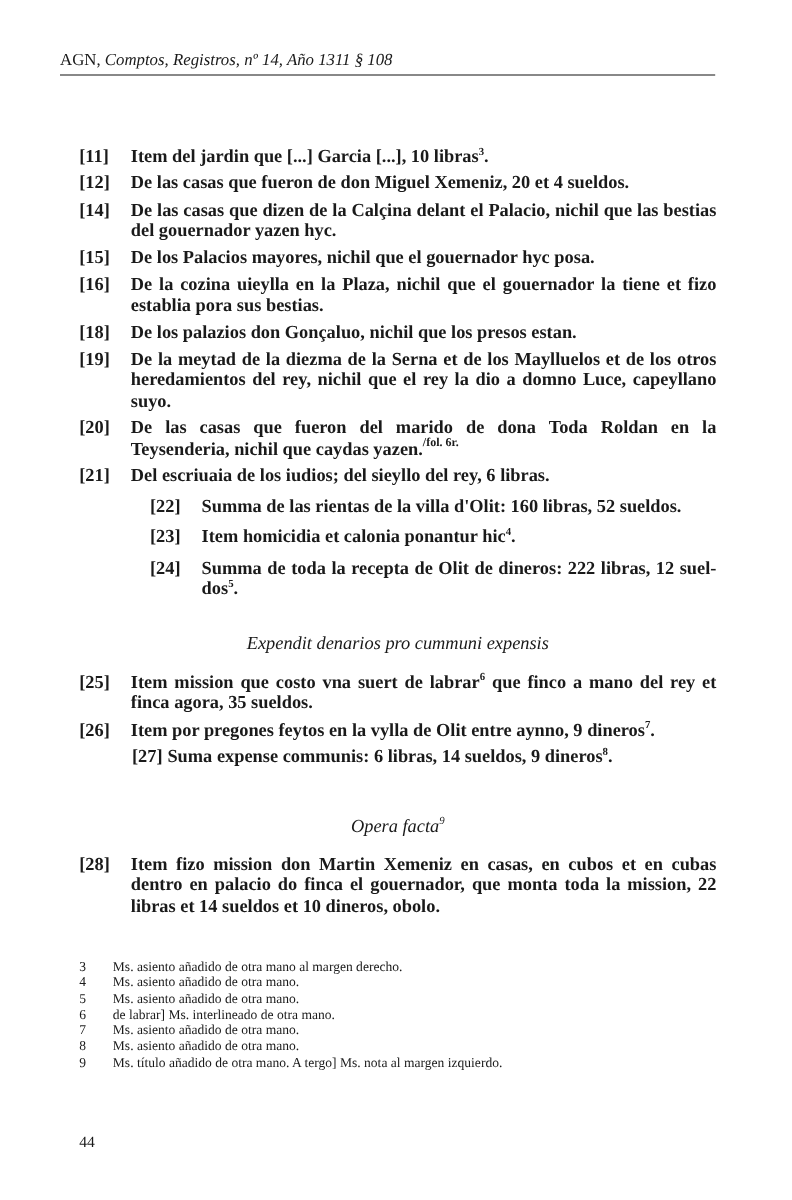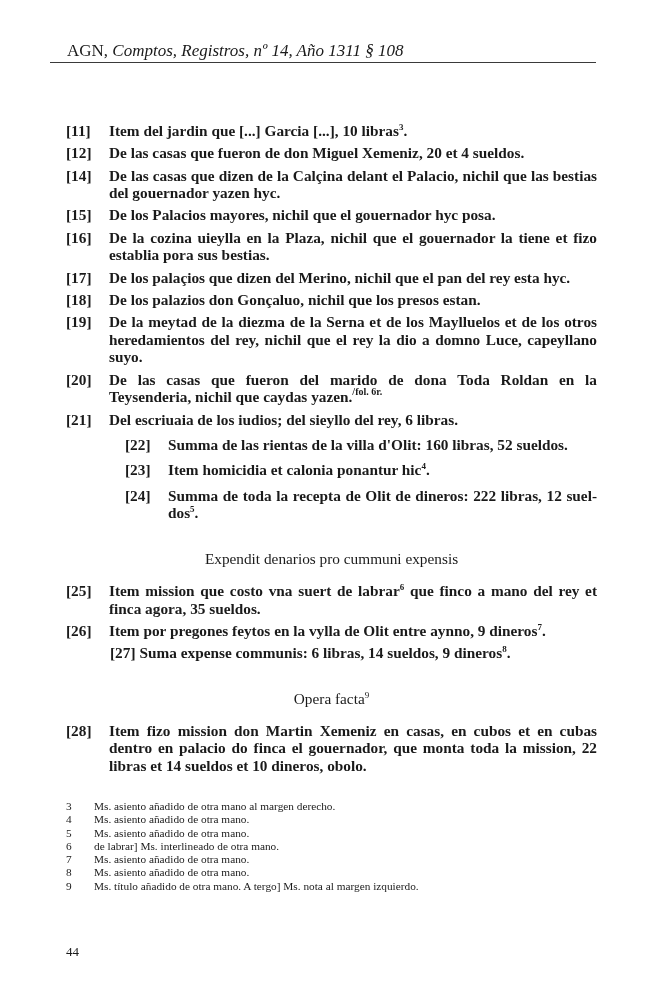--- a/index.html
+++ b/index.html
@@ -1,36 +1,36 @@
 <!DOCTYPE html>
 <html><head>
 <meta charset="utf-8">
 <style>
   html, body { margin: 0; padding: 0; background: #ffffff; }
   body { width: 660px; height: 1000px; position: relative; overflow: hidden;
          font-family: "Liberation Serif", "DejaVu Serif", serif; color: #1a1a1a; }
   .running-head { position: absolute; left: 50px; top: 42px; width: 546px;
-         font-size: 17px; font-style: italic; line-height: 18px; margin-left: 17px; }
+         font-size: 14px; font-style: italic; line-height: 18px; }
   .running-head .roman { font-style: normal; }
   .head-rule { position: absolute; left: 50px; top: 62px; width: 546px; height: 1px; background: #3a3a3a; }
 
   .body { position: absolute; left: 66px; top: 122px; width: 531px; font-size: 15.3px; line-height: 17.6px; }
   .entry { display: flex; margin-bottom: 4.7px; font-weight: bold; }
   .entry .num { flex: 0 0 43px; }
   .entry .txt { flex: 1; text-align: justify; }
   .entry.indent { margin-left: 59px; margin-bottom: 7.8px; }
   .entry.indent .num { flex: 0 0 43px; }
   .entry.inline-indent { margin-left: 44px; }
   .entry.inline-indent .num { flex: 0 0 auto; margin-right: 4px; }
   sup { font-size: 9px; vertical-align: 6px; line-height: 0; }
   .folio { font-size: 10px; vertical-align: 7px; line-height: 0; }
 
-  .section-title { text-align: center; font-size: 15.3px; line-height: 18px; }
+  .section-title { text-align: center; font-style: italic; font-size: 15.3px; line-height: 18px; }
   .sec1 { margin-top: 28px; margin-bottom: 14px; }
-  .sec2 { margin-top: 28px; margin-bottom: 14px; }
+  .sec2 { margin-top: 40px; margin-bottom: 14px; }
   .gap-before-indent { margin-top: 8px; }
 
   .footnotes { position: absolute; left: 66px; top: 800px; width: 531px; font-size: 11.3px; line-height: 13.3px; }
   .fn { display: flex; }
   .fn .fnum { flex: 0 0 28px; }
   .page-number { position: absolute; left: 66px; top: 944px; font-size: 13px; }
 </style>
 </head>
 <body>
 
@@ -51,24 +51,20 @@
     <span class="num">[14]</span>
     <span class="txt">De las casas que dizen de la Calçina delant el Palacio, nichil que las bestias del gouernador yazen hyc.</span>
   </div>
   <div class="entry">
     <span class="num">[15]</span>
     <span class="txt">De los Palacios mayores, nichil que el gouernador hyc posa.</span>
   </div>
   <div class="entry">
     <span class="num">[16]</span>
     <span class="txt">De la cozina uieylla en la Plaza, nichil que el gouernador la tiene et fizo establia pora sus bestias.</span>
-  </div>
-  <div class="entry">
-    <span class="num">[17]</span>
-    <span class="txt">De los palaçios que dizen del Merino, nichil que el pan del rey esta hyc.</span>
   </div>
   <div class="entry">
     <span class="num">[18]</span>
     <span class="txt">De los palazios don Gonçaluo, nichil que los presos estan.</span>
   </div>
   <div class="entry">
     <span class="num">[19]</span>
     <span class="txt">De la meytad de la diezma de la Serna et de los Maylluelos et de los otros heredamientos del rey, nichil que el rey la dio a domno Luce, capeyllano suyo.</span>
   </div>
   <div class="entry">

